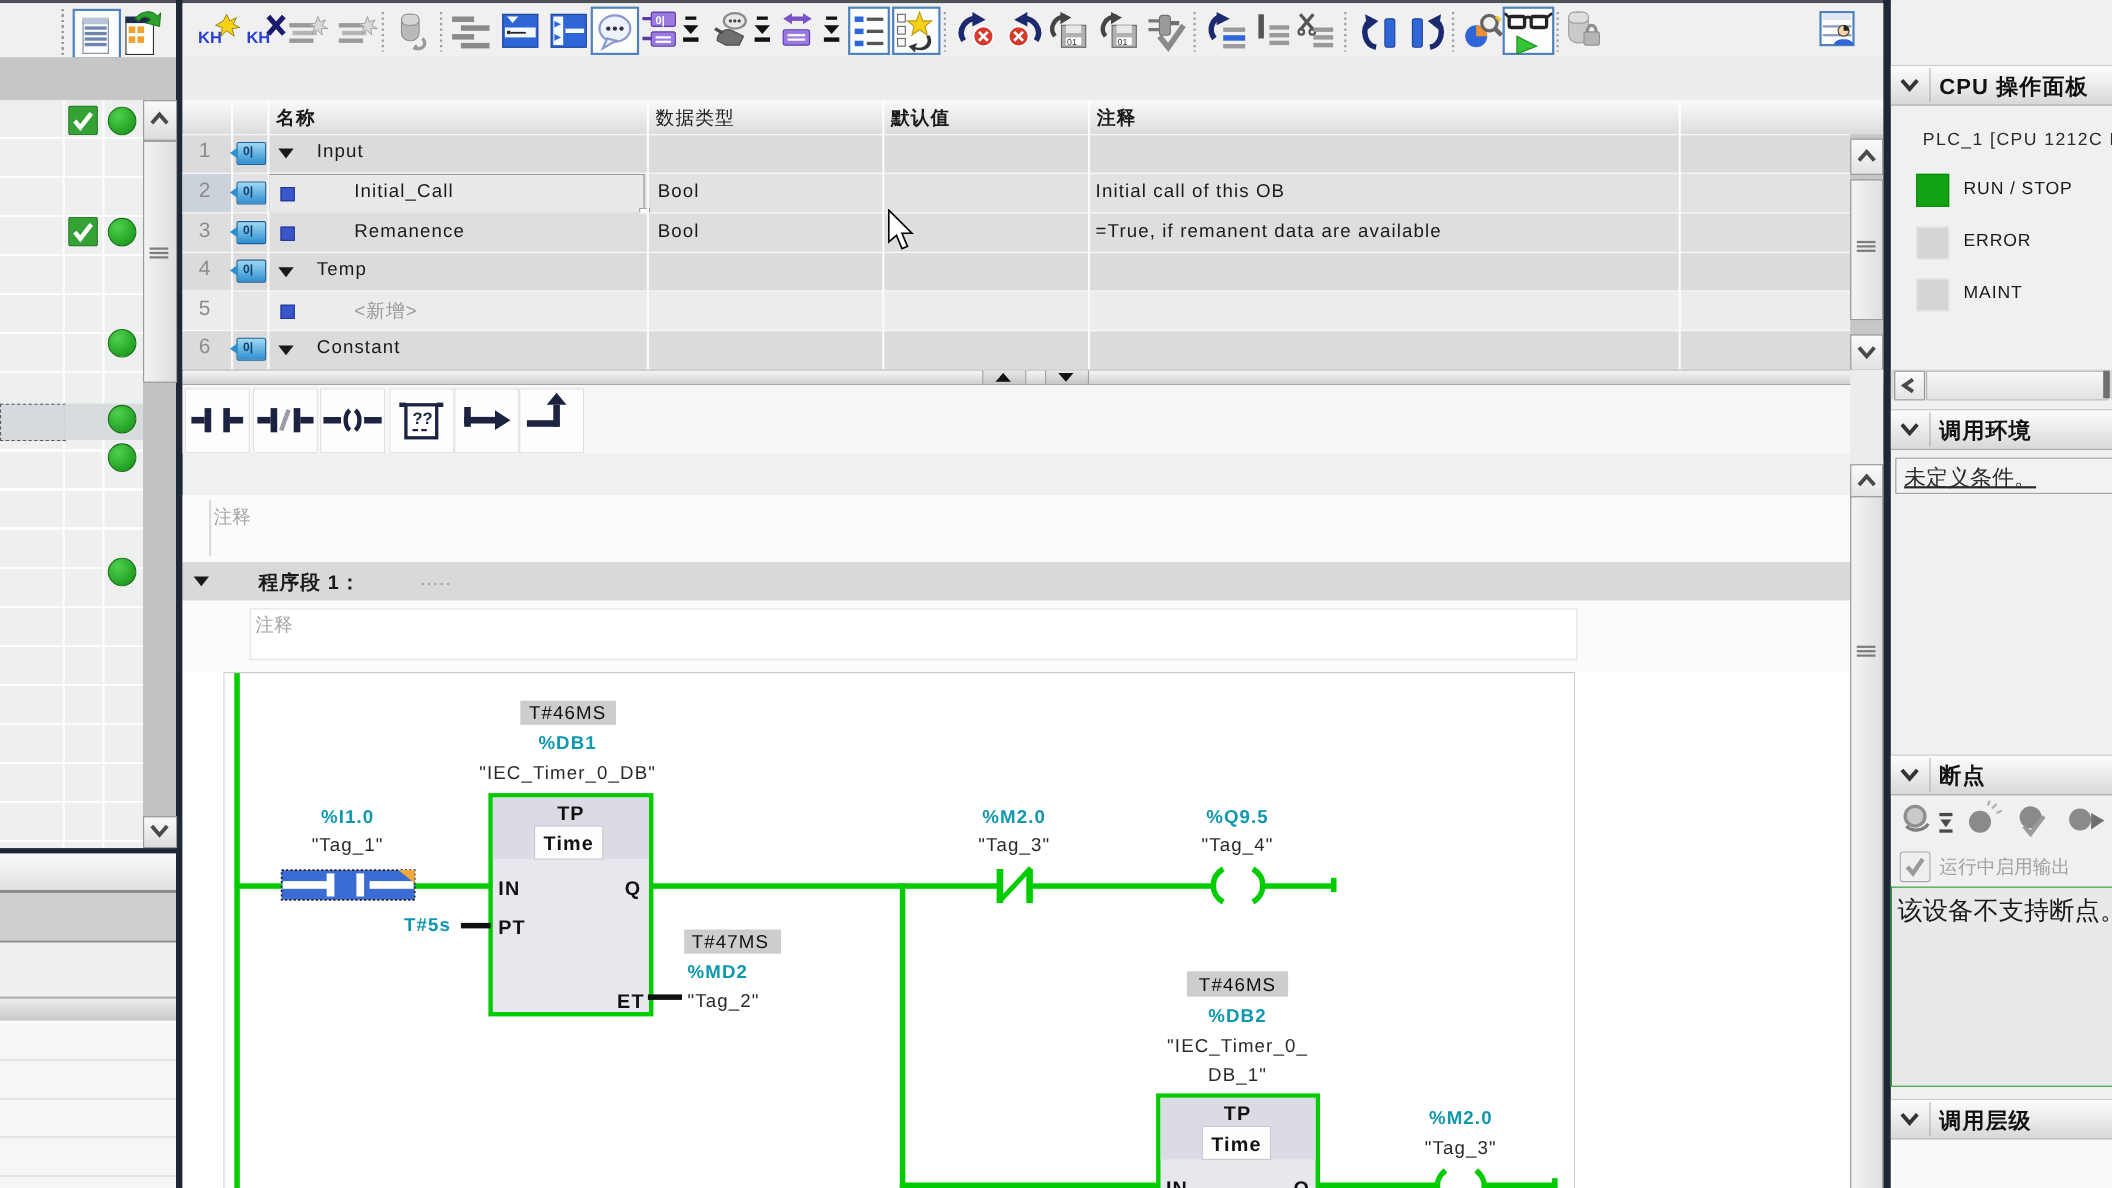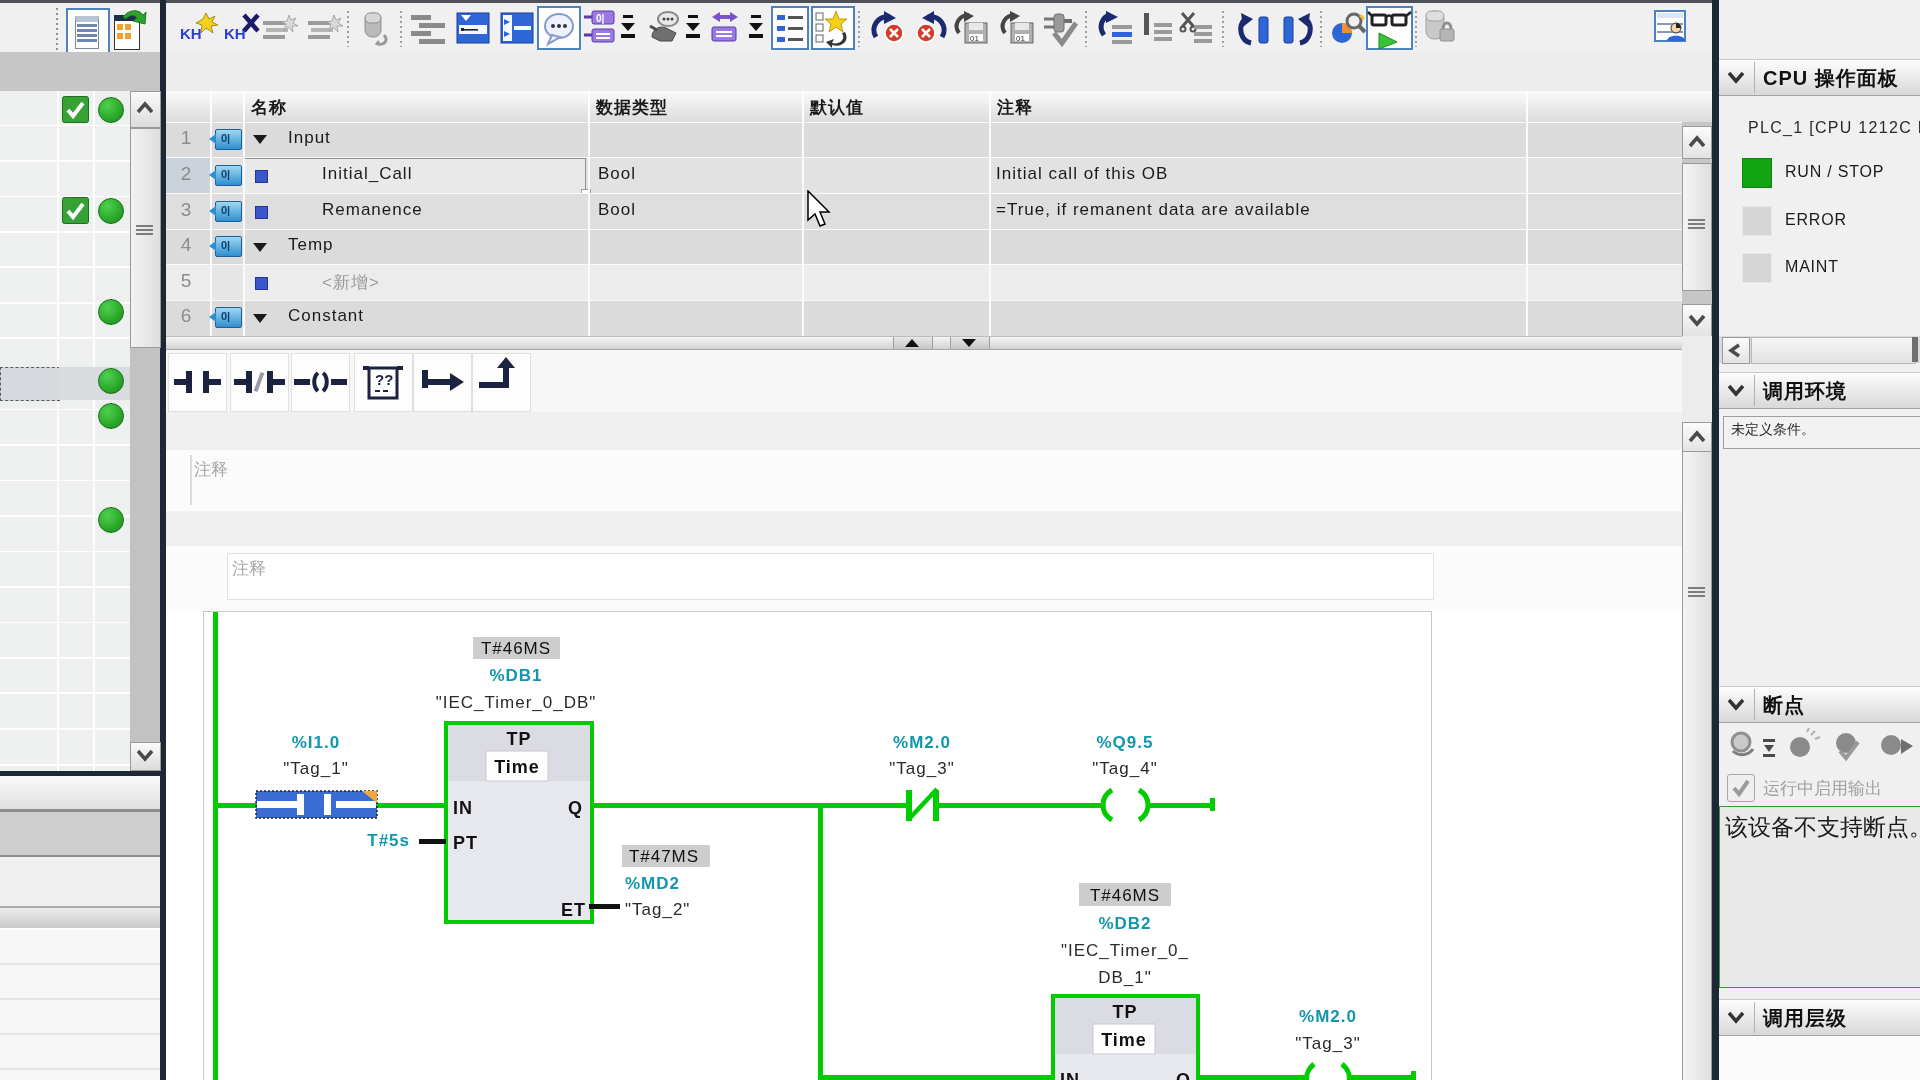--- a/index.html
+++ b/index.html
@@ -361,21 +361,21 @@
   <div id="table" class="abs" style="left:166px;top:91px;width:1516px;height:245px;">
 
     <div class="abs" style="left:0;top:0;width:1516px;height:31px;background:linear-gradient(#fafafa,#dcdcdc);"></div>
     <div class="abs hsep" style="left:44px;"></div>
     <div class="abs hsep" style="left:77px;"></div>
     <div class="abs hsep" style="left:422px;"></div>
     <div class="abs hsep" style="left:636px;"></div>
     <div class="abs hsep" style="left:823px;"></div>
     <div class="abs hsep" style="left:1360px;"></div>
     <div class="tbtext" style="left:85px;top:5px;font-weight:bold;">名称</div>
-    <div class="tbtext" style="left:430px;top:5px;font-weight:bold;">数据类型</div>
+    <div class="tbtext" style="left:430px;top:5px;font-weight:normal;">数据类型</div>
     <div class="tbtext" style="left:644px;top:5px;font-weight:bold;">默认值</div>
     <div class="tbtext" style="left:831px;top:5px;font-weight:bold;">注释</div>
 
     <div class="abs" style="left:0;top:31px;width:77px;height:214px;background:#d3d3d3;"></div>
 
     <div class="abs row" style="top:31px;height:36px;background:#dbdbdb;"></div>
 
     <div class="abs row" style="top:67px;height:36px;background:#e2e2e2;"></div>
     <div class="abs" style="left:0;top:67px;width:44px;height:36px;background:#ccd2d9;"></div>
     <div class="abs" style="left:78px;top:67px;width:340px;height:34px;background:#e9e9e9;border:1px solid #8a9097;"></div>
@@ -510,20 +510,25 @@
           </g>
         </svg>
     </div>
   </div>
 
 
   <div class="abs" style="left:166px;top:450px;width:1516px;height:61px;background:#fbfbfb;"></div>
   <div class="abs" style="left:190px;top:455px;width:2px;height:50px;background:#dadada;"></div>
   <div class="abs" style="left:194px;top:458px;font-size:17px;color:#a6a6a6;">注释</div>
 
+  <div id="netband" class="abs" style="left:166px;top:511px;width:1516px;height:35px;background:#d9d9d9;">
+    <div class="tri" style="left:10px;top:13px;"></div>
+    <div class="tbtext" style="left:69px;top:6px;font-size:18px;font-weight:bold;">程序段 1：</div>
+    <div class="tbtext" style="left:216px;top:6px;color:#9f9f9f;letter-spacing:1px;">.....</div>
+  </div>
 
   <div class="abs" style="left:166px;top:546px;width:1516px;height:65px;background:#fbfbfb;"></div>
   <div class="abs" style="left:227px;top:553px;width:1205px;height:45px;background:#ffffff;border:1px solid #e2e2e2;"></div>
   <div class="abs" style="left:232px;top:557px;font-size:17px;color:#a6a6a6;">注释</div>
 
   <div class="abs" style="left:166px;top:611px;width:1516px;height:469px;background:#ffffff;"></div>
   <div id="ladder" class="abs" style="left:203px;top:611px;width:1229px;height:469px;">
   <svg width="1229" height="469" viewBox="0 0 1229 469" font-family="Liberation Sans" letter-spacing="1">
     <rect x="0.5" y="0.5" width="1228" height="600" fill="#ffffff" stroke="#c9c9c9"></rect>
     <g fill="#00cc00">
@@ -670,21 +675,21 @@
     <div class="abs" style="left:193px;top:337px;width:6px;height:25px;background:#6f6f6f;"></div>
 
     <div class="hdrbar" style="top:372px;font-family:Liberation Serif, serif;">
       <svg class="chev">
           <path d="M3 4 L10 12 L17 4" stroke="#333" stroke-width="3.5" fill="none"></path>
         </svg>
       <div class="hdrsep"></div>
       <div class="hdrtxt">调用环境</div>
     </div>
     <div class="abs" style="left:4px;top:416px;width:210px;height:31px;background:#f2f2f2;border:1px solid #9f9f9f;"></div>
-    <div class="abs" style="left:12px;top:421px;font-size:14px;color:#2a2a2a;white-space:nowrap;">未定义条件。</div>
+    <div class="abs" style="left:12px;top:421px;font-size:20px;color:#2a2a2a;white-space:nowrap;text-decoration:underline;">未定义条件。</div>
 
     <div class="hdrbar" style="top:686px;">
       <svg class="chev">
           <path d="M3 4 L10 12 L17 4" stroke="#333" stroke-width="3.5" fill="none"></path>
         </svg>
       <div class="hdrsep"></div>
       <div class="hdrtxt">断点</div>
     </div>
 
     <div class="abs" style="left:6px;top:727px;width:195px;height:38px;">

